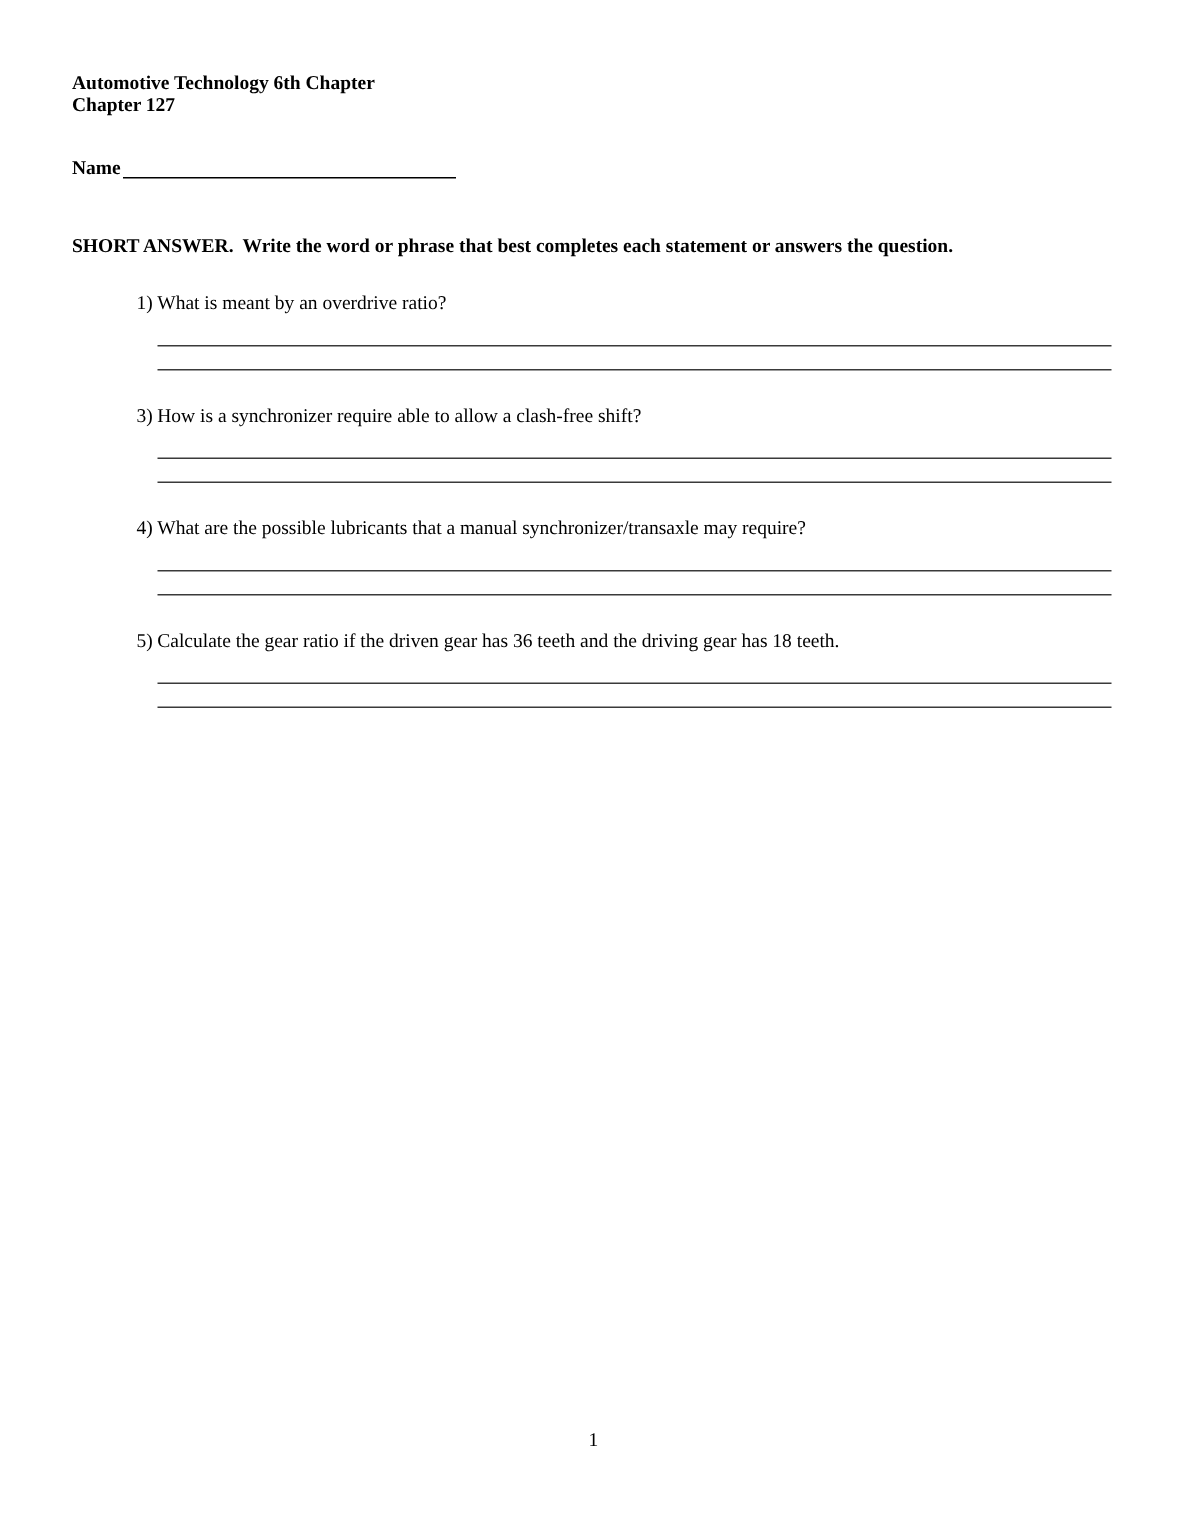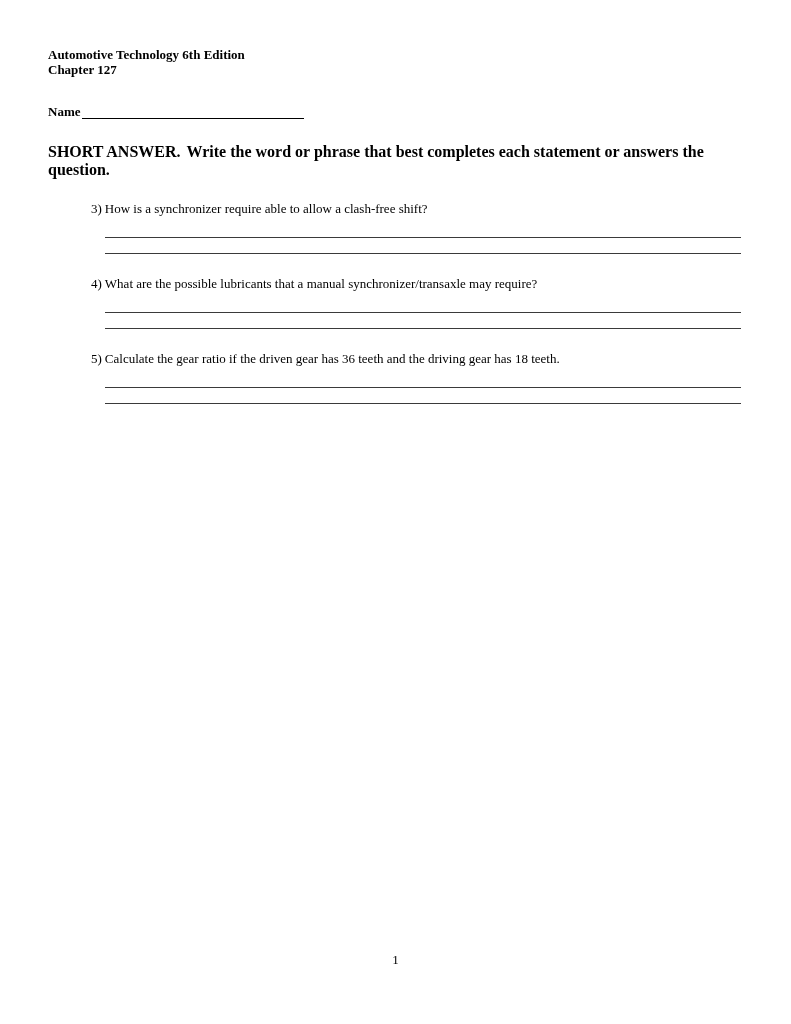--- a/index.html
+++ b/index.html
@@ -36,23 +36,23 @@
     font-weight: 600;
   }
   .name-line {
     display: inline-block;
     width: 222px;
     border-bottom: 1px solid #000;
     height: 14px;
     margin-left: 1px;
   }
   .instructions {
-    margin-top: 23px;
+    margin-top: 36px;
     font-weight: bold;
-    font-size: 16px;
+    font-size: 13px;
   }
   .instructions .lead {
     margin-right: 6px;
   }
   .questions {
     margin-top: 6px;
   }
   .question {
     margin-top: 22px;
   }
@@ -83,35 +83,42 @@
     text-align: center;
     font-size: 13px;
   }
 </style>
 </head>
 <body>
 
 <div class="page">
 
   <div class="doc-header">
-    <div class="doc-title">Automotive Technology 6th Edition</div>
+    <div class="doc-title">Automotive Technology 6th Chapter</div>
     <div class="doc-chapter">Chapter 127</div>
   </div>
 
   <div class="name-row">
     <span class="name-label">Name</span>
       <span class="name-line"></span>
   </div>
 
   <div class="instructions">
     <span class="lead">SHORT ANSWER.</span><span>Write the word or phrase that best completes each statement or answers the question.</span>
   </div>
 
   <div class="questions">
 
+    <div class="question">
+      <div class="q-text">
+        <span class="q-num">1)</span><span>What is meant by an overdrive ratio?</span>
+      </div>
+      <div class="answer-line first"></div>
+      <div class="answer-line second"></div>
+    </div>
 
 
     <div class="question">
       <div class="q-text">
         <span class="q-num">3)</span><span>How is a synchronizer require able to allow a clash-free shift?</span>
       </div>
       <div class="answer-line first"></div>
       <div class="answer-line second"></div>
     </div>
 

